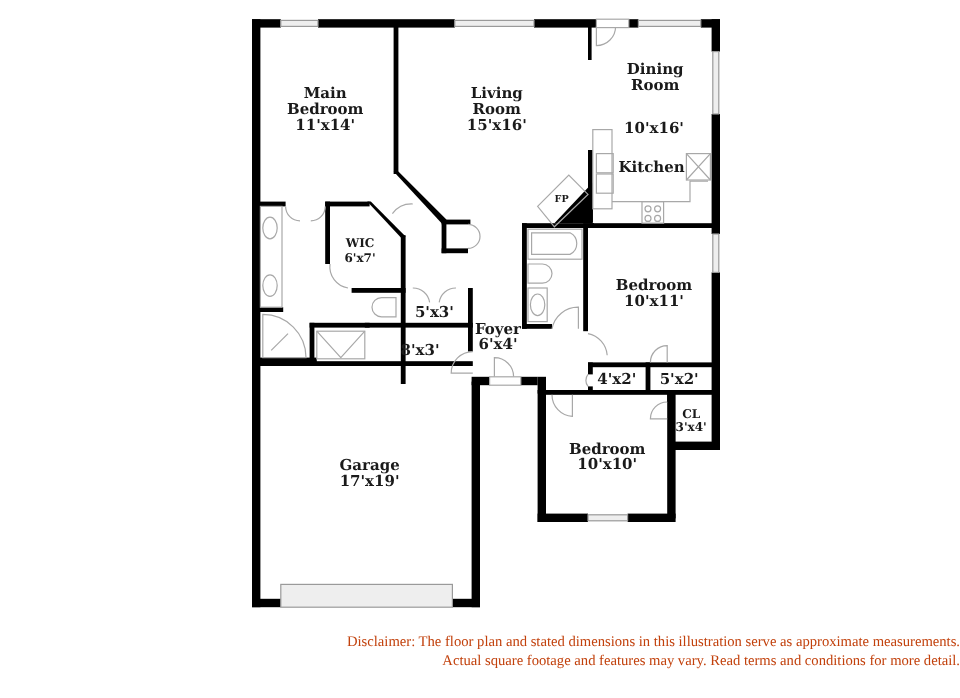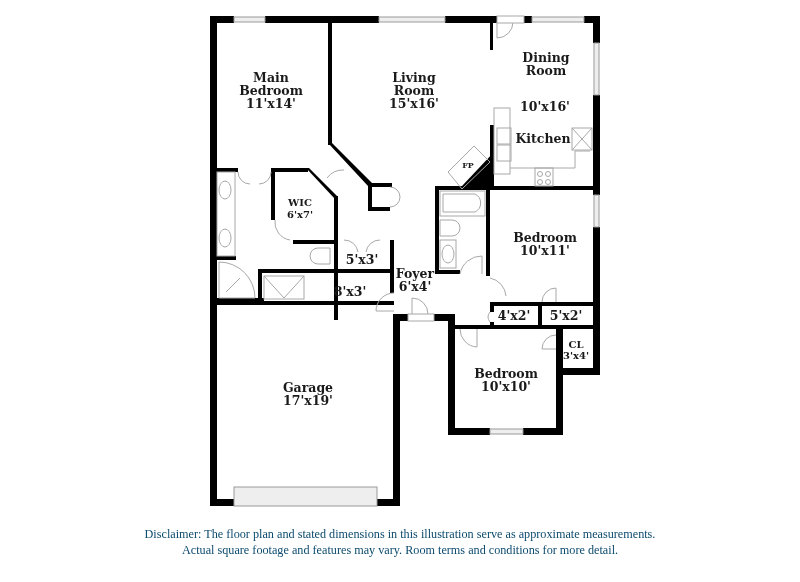--- a/index.html
+++ b/index.html
@@ -4,21 +4,21 @@
 <style>
   html, body { margin: 0; padding: 0; background: #ffffff; }
   body { width: 800px; height: 582px; position: relative; overflow: hidden; font-family: "DejaVu Serif", "Liberation Serif", serif; }
   #plan { position: absolute; left: 0; top: 0; width: 800px; height: 582px; }
   .wall { fill: #000000; }
   .win { fill: #eeeeee; stroke: #9a9a9a; stroke-width: 1; }
   .fx { fill: none; stroke: #a8a8a8; stroke-width: 1; }
   .fxw { fill: #ffffff; stroke: #a8a8a8; stroke-width: 1; }
   .lbl { font-family: "DejaVu Serif", "Liberation Serif", serif; font-weight: bold; font-size: 12.5px; fill: #1a1a1a; text-anchor: middle; }
   .lbl-sm { font-size: 10px; }
-  .disclaimer { position: absolute; left: 0; width: 800px; text-align: center; font-family: "Liberation Serif", "DejaVu Serif", serif; font-size: 12.2px; color: #0c4a6e; line-height: 16px; }
+  .disclaimer { position: absolute; left: 0; width: 800px; text-align: right; font-family: "Liberation Serif", "DejaVu Serif", serif; font-size: 12.2px; color: #c2410c; line-height: 16px; }
   .d1 { top: 526px; }
   .d2 { top: 542px; }
 </style>
 </head>
 <body>
 
 <svg id="plan" viewBox="0 0 800 582" xmlns="http://www.w3.org/2000/svg">
 
   <g>
 
@@ -219,13 +219,13 @@
 
     <text class="lbl" x="506" y="378">Bedroom</text>
     <text class="lbl" x="506" y="391">10'x10'</text>
 
     <text class="lbl" x="308" y="392">Garage</text>
     <text class="lbl" x="308" y="405">17'x19'</text>
   </g>
 </svg>
 
 <div class="disclaimer d1">Disclaimer: The floor plan and stated dimensions in this illustration serve as approximate measurements.</div>
-<div class="disclaimer d2">Actual square footage and features may vary. Room terms and conditions for more detail.</div>
+<div class="disclaimer d2">Actual square footage and features may vary. Read terms and conditions for more detail.</div>
 
 </body></html>

